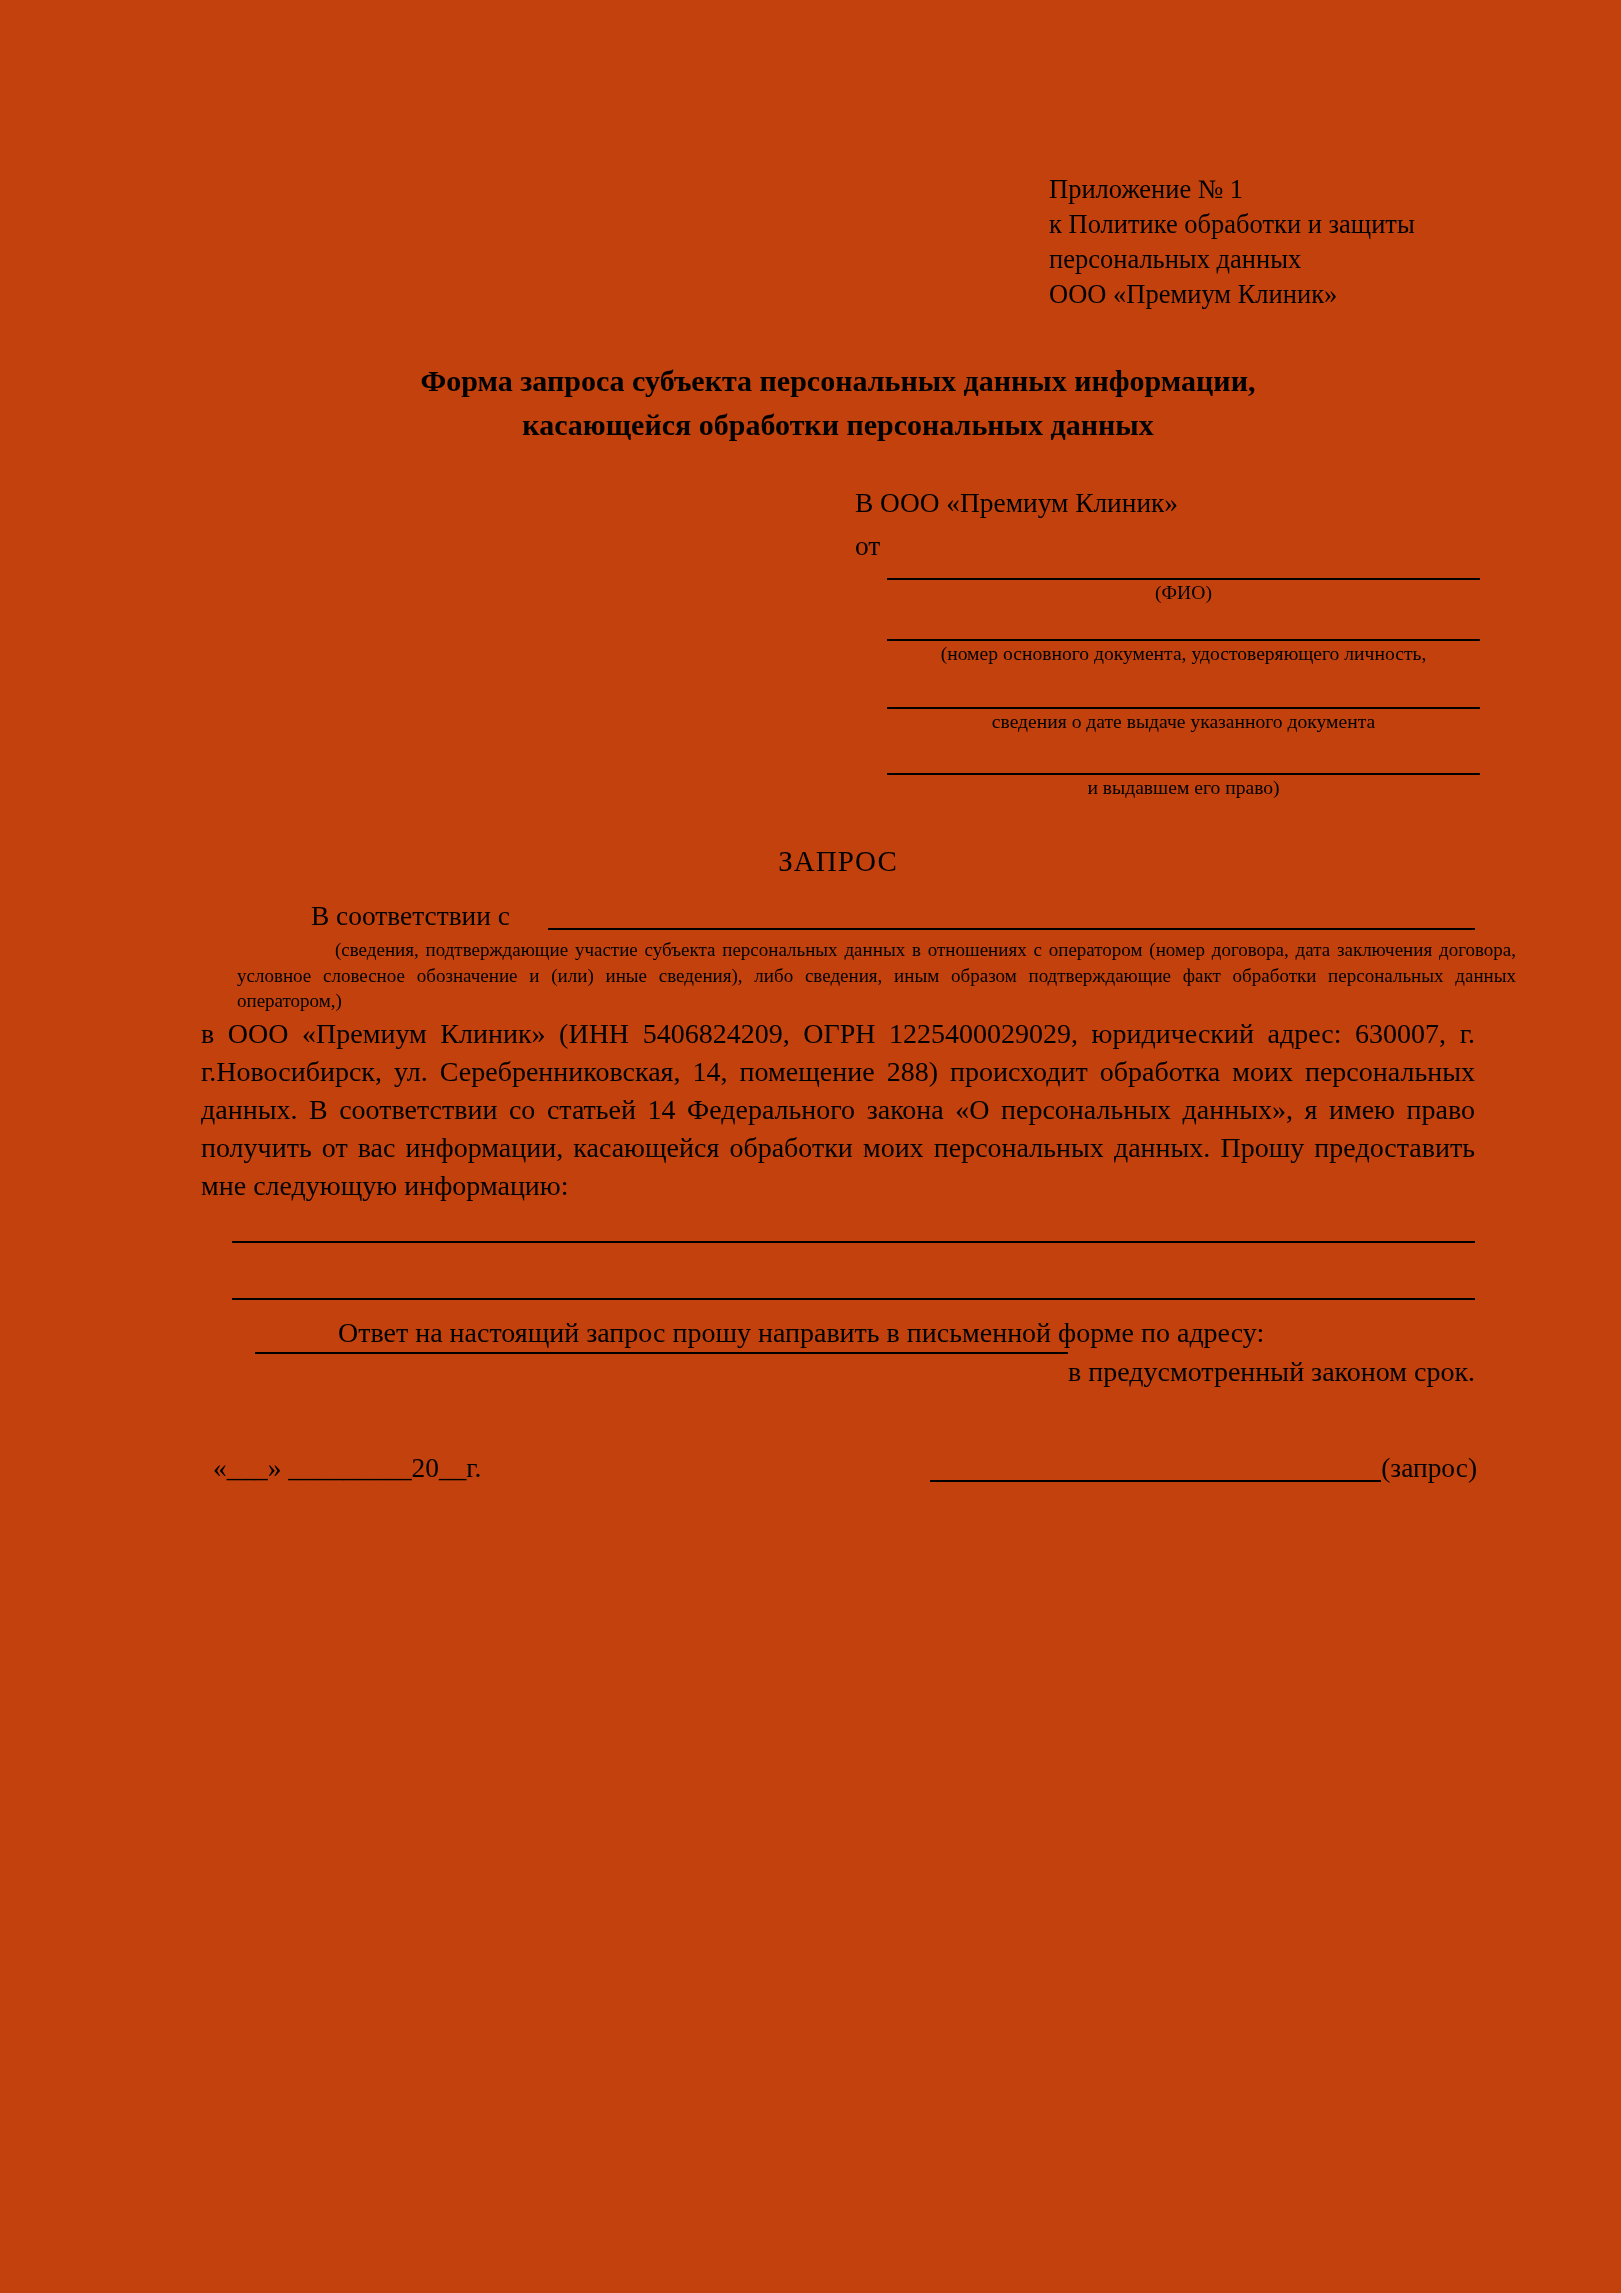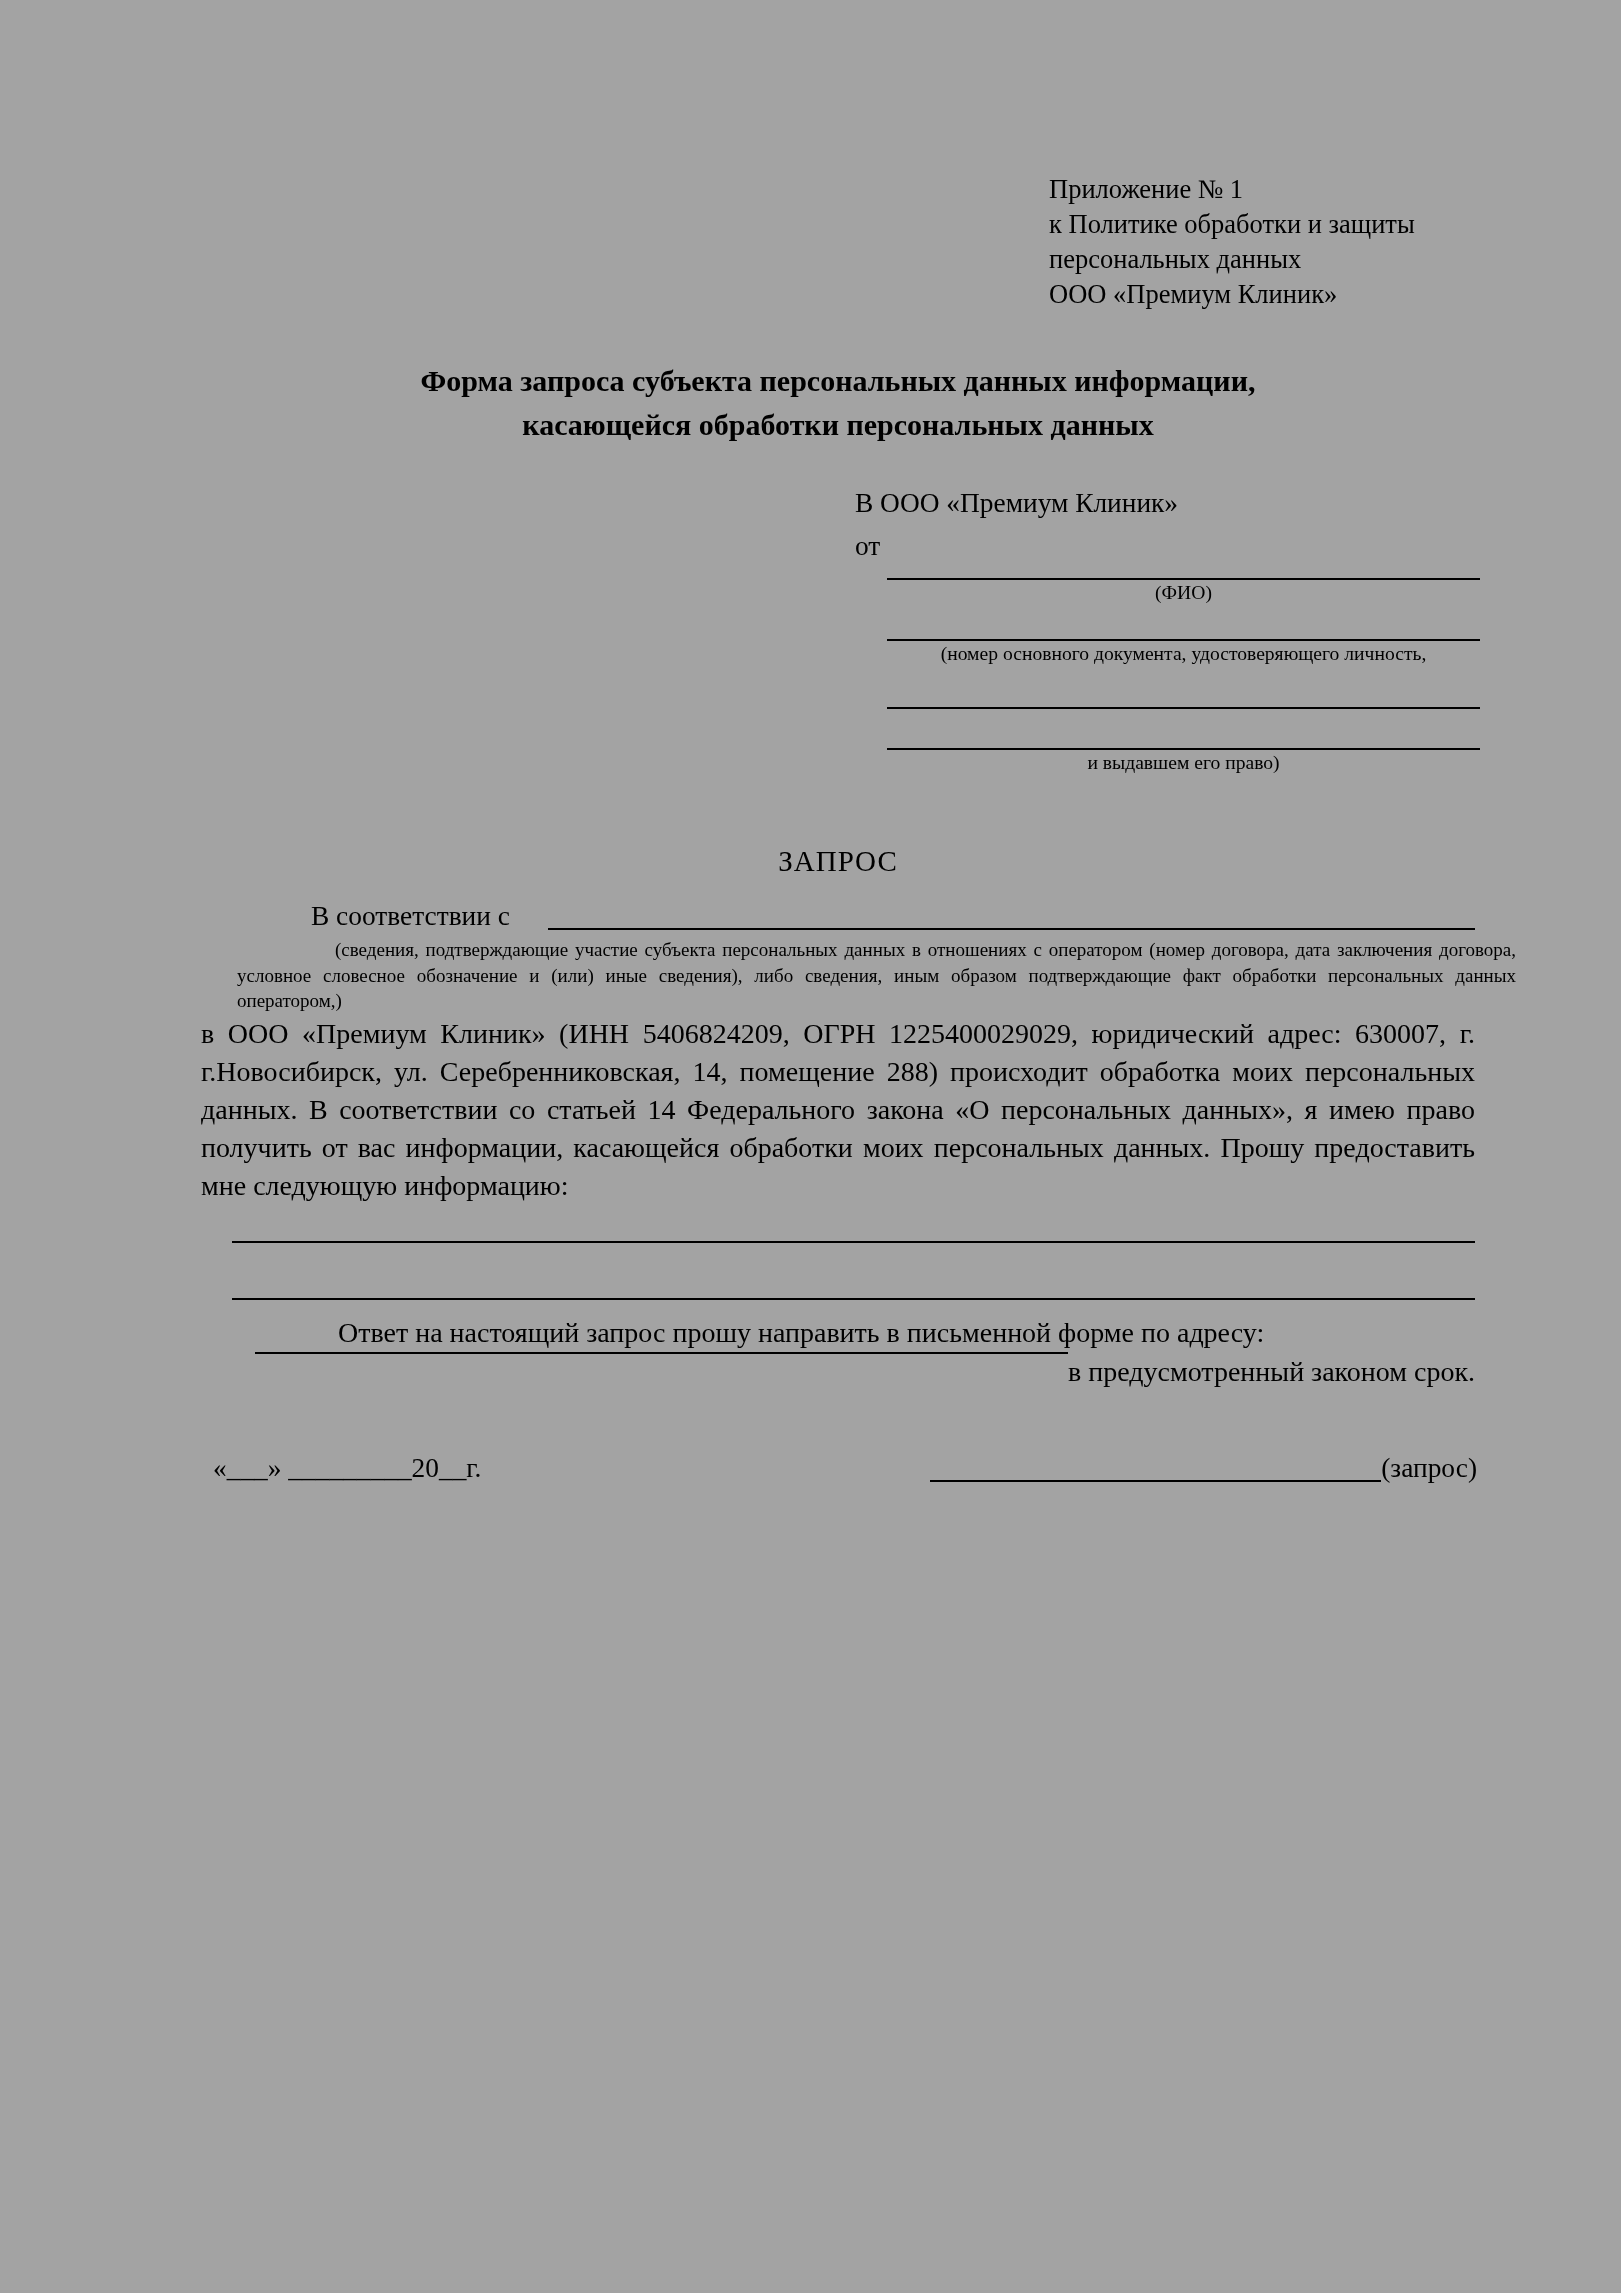--- a/index.html
+++ b/index.html
@@ -1,20 +1,20 @@
 <!DOCTYPE html>
 <html lang="ru"><head>
 <meta charset="utf-8">
 <style>
   html, body { margin: 0; padding: 0; background: #888; }
   .page {
     position: relative;
     width: 1621px;
     height: 2294px;
-    background: #a3a3a3;
+    background: #c2410c;
     color: #000000;
     font-family: "Liberation Serif", "DejaVu Serif", serif;
     margin: 0 auto;
     overflow: hidden;
   }
 
   
   .appendix {
     position: absolute;
     left: 1049px; top: 172px;
@@ -179,20 +179,21 @@
     <div class="field f1">
       <div class="fill-line"></div>
       <div class="field-caption">(ФИО)</div>
     </div>
     <div class="field f2">
       <div class="fill-line"></div>
       <div class="field-caption">(номер основного документа, удостоверяющего личность,</div>
     </div>
     <div class="field f3">
       <div class="fill-line"></div>
+      <div class="field-caption">сведения о дате выдаче указанного документа</div>
     </div>
     <div class="field f4">
       <div class="fill-line"></div>
       <div class="field-caption">и выдавшем его право)</div>
     </div>
   </div>
 
   <div class="request-heading">ЗАПРОС</div>
 
   <div class="accordance">

